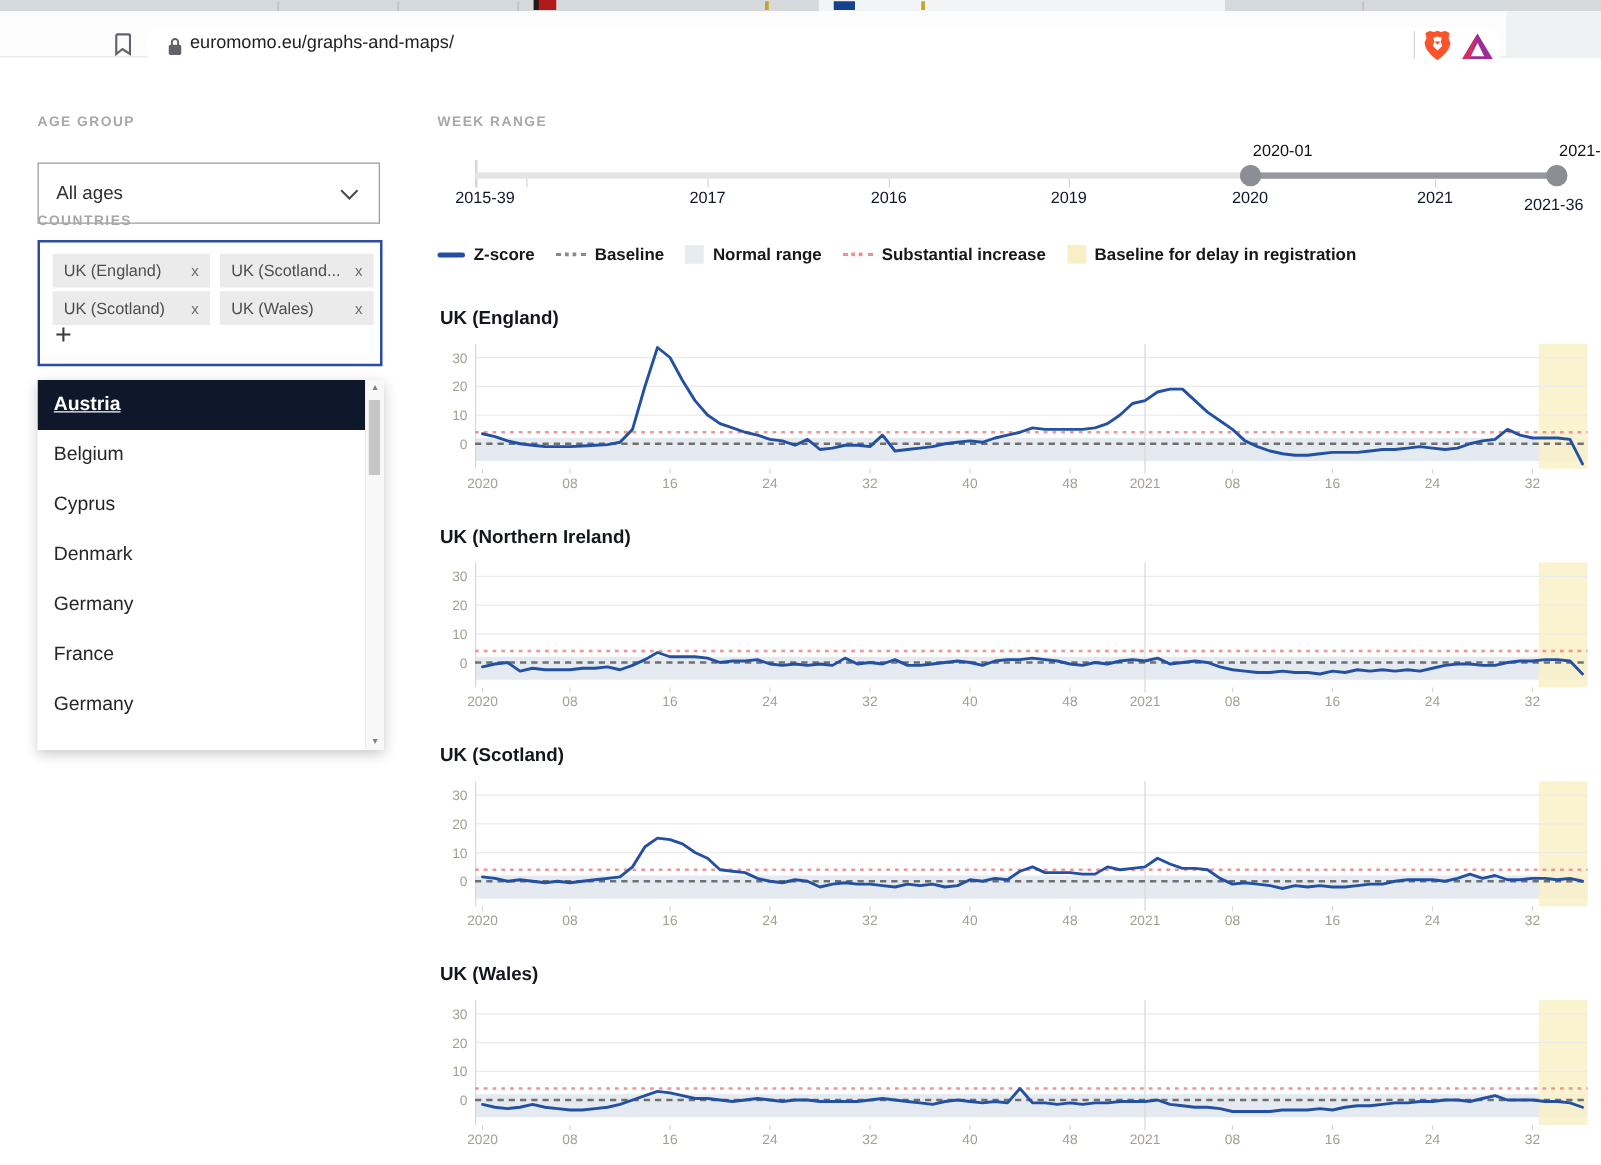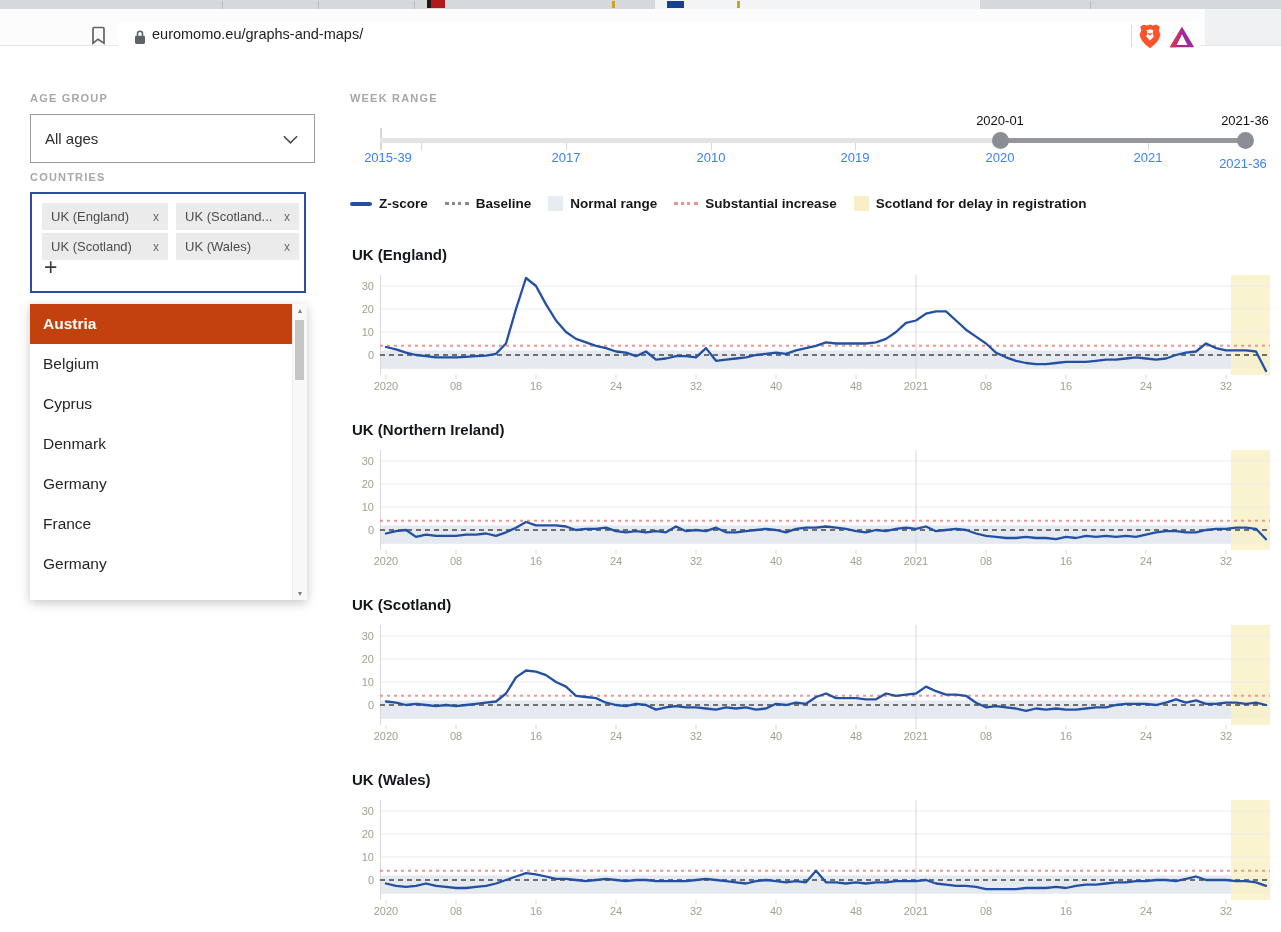--- a/index.html
+++ b/index.html
@@ -15,45 +15,45 @@
   .fav-blue{left:667px;top:1px;width:17px;height:7px;background:#16418e;}
   .fav-amber{top:1px;width:3px;height:7px;background:#c9a227;}
   .toolbar{left:0;top:9px;width:1281px;height:36px;background:#fcfcfd;border-bottom:1px solid #e7e7e7;}
   .toolbar-corner{left:1205px;top:9px;width:76px;height:36px;background:#f0f1f3;}
   .urlbar{left:118px;top:13px;width:1082px;height:29px;background:#ffffff;border-radius:8px;}
   .url-text{left:152px;top:17px;font-size:14.5px;color:#202124;}
   .tb-sep{left:1131px;top:16px;width:1px;height:22px;background:#dadada;}
 
   
   .side-label{font-size:11px;font-weight:600;letter-spacing:1.2px;color:#a7a7a7;text-align:center;}
-  .agegroup-select{left:30px;top:114px;width:272px;height:47px;border:1.5px solid #9a9a9a;background:#fff;cursor:pointer;padding-left:11px;}
+  .agegroup-select{left:30px;top:130px;width:272px;height:47px;border:1.5px solid #9a9a9a;background:#fff;cursor:pointer;}
   .agegroup-value{left:14px;top:15px;font-size:15px;color:#2d2d2d;}
   .countries-box{left:30px;top:192px;width:272px;height:97px;border:2px solid #2b4da0;background:#fff;}
   .chip{height:27px;background:#ebebeb;display:flex;align-items:center;justify-content:space-between;
         padding:0 9px;box-sizing:border-box;cursor:pointer;}
   .chip-label{font-size:13px;color:#4c4c4c;white-space:nowrap;overflow:hidden;}
   .chip-x{font-size:12px;color:#6b6b6b;margin-left:6px;}
   .add-btn{left:12px;top:62px;font-size:23px;color:#3a3a3a;cursor:pointer;line-height:1;}
   .dropdown{left:30px;top:304px;width:277px;height:296px;background:#fff;
             box-shadow:0 3px 10px rgba(0,0,0,.22);overflow:hidden;}
   .dd-item{width:263px;height:40px;line-height:40px;padding-left:13px;box-sizing:border-box;
            font-size:15.5px;color:#262626;cursor:pointer;}
-  .dd-item.selected{background:#c2410c;color:#fff;font-weight:bold;}
+  .dd-item.selected{background:#0f172a;color:#fff;font-weight:bold;text-decoration:underline;}
   .dd-scroll{position:absolute;right:0;top:0;width:14px;height:296px;background:#f8f8f8;border-left:1px solid #ededed;}
   .dd-arrow{position:absolute;left:0;width:14px;text-align:center;font-size:7px;color:#808080;cursor:pointer;}
   .dd-thumb{position:absolute;left:2px;top:16px;width:9px;height:60px;background:#c6c6c6;cursor:pointer;}
 
   
   .slider-track{left:380px;top:138px;width:868px;height:5px;background:#e4e4e4;cursor:pointer;}
   .slider-sel{left:1000px;top:138px;width:245px;height:5px;background:#94979c;cursor:pointer;}
   .slider-start-tick{left:380px;top:128px;width:2px;height:22px;background:#d7d7d7;}
   .year-tick{top:143px;width:1px;height:7px;background:#d7d7d7;}
   .handle{top:132px;width:17px;height:17px;border-radius:50%;background:#8b8e94;cursor:grab;}
-  .handle-label{top:113px;width:100px;text-align:center;font-size:13px;color:#101010;}
-  .axis-label{top:150px;width:90px;text-align:center;font-size:13px;color:#3b82f6;}
+  .handle-label{top:113px;width:100px;text-align:right;font-size:13px;color:#101010;}
+  .axis-label{top:150px;width:90px;text-align:center;font-size:13px;color:#0f172a;}
 
   
   .legend{left:350px;top:196px;width:940px;display:flex;align-items:center;gap:17px;}
   .leg-item{display:flex;align-items:center;gap:7px;}
   .leg-label{font-size:13.5px;font-weight:700;color:#17181a;}
   .sw-line{width:22px;height:4px;background:#2350a3;border-radius:2px;}
   .sw-dot-gray{width:24px;height:0;border-top:3px dotted #8a8a8a;}
   .sw-fill-blue{width:15px;height:15px;background:#e6ecf2;}
   .sw-dot-red{width:24px;height:0;border-top:3px dotted #ec9191;}
   .sw-fill-yellow{width:15px;height:15px;background:#f9efc6;}
@@ -157,21 +157,21 @@
 <div class="abs year-tick" style="left:566px"></div>
 <div class="abs year-tick" style="left:711px"></div>
 <div class="abs year-tick" style="left:855px"></div>
 <div class="abs year-tick" style="left:1148px"></div>
 <div class="abs handle" style="left:992px"></div>
 <div class="abs handle" style="left:1237px"></div>
 <div class="abs handle-label" style="left:950px">2020-01</div>
 <div class="abs handle-label" style="left:1195px">2021-36</div>
 <div class="abs axis-label" style="left:343px">2015-39</div>
 <div class="abs axis-label" style="left:521px">2017</div>
-<div class="abs axis-label" style="left:666px">2010</div>
+<div class="abs axis-label" style="left:666px">2016</div>
 <div class="abs axis-label" style="left:810px">2019</div>
 <div class="abs axis-label" style="left:955px">2020</div>
 <div class="abs axis-label" style="left:1103px">2021</div>
 <div class="abs axis-label" style="left:1198px;top:156px">2021-36</div>
 
 <div class="abs legend">
   <div class="leg-item">
     <div class="sw-line"></div>
     <span class="leg-label">Z-score</span>
   </div>
@@ -182,21 +182,21 @@
   <div class="leg-item">
     <div class="sw-fill-blue"></div>
     <span class="leg-label">Normal range</span>
   </div>
   <div class="leg-item">
     <div class="sw-dot-red"></div>
     <span class="leg-label">Substantial increase</span>
   </div>
   <div class="leg-item">
     <div class="sw-fill-yellow"></div>
-    <span class="leg-label">Scotland for delay in registration</span>
+    <span class="leg-label">Baseline for delay in registration</span>
   </div>
 </div>
 
 <div class="abs chart-title" style="top:246px">UK (England)</div>
 <svg class="abs chart" style="top:266px" width="930" height="128">
     <rect x="30" y="84.4" width="890" height="18.39999999999999" fill="#e4eaf0"></rect>
     <rect x="881" y="9" width="39" height="100" fill="#f9f1c8" opacity="0.85"></rect>
     <line x1="30" y1="66" x2="920" y2="66" stroke="#ebebeb" stroke-width="1"></line>
     <line x1="30" y1="43" x2="920" y2="43" stroke="#ebebeb" stroke-width="1"></line>
     <line x1="30" y1="20" x2="920" y2="20" stroke="#ebebeb" stroke-width="1"></line>

